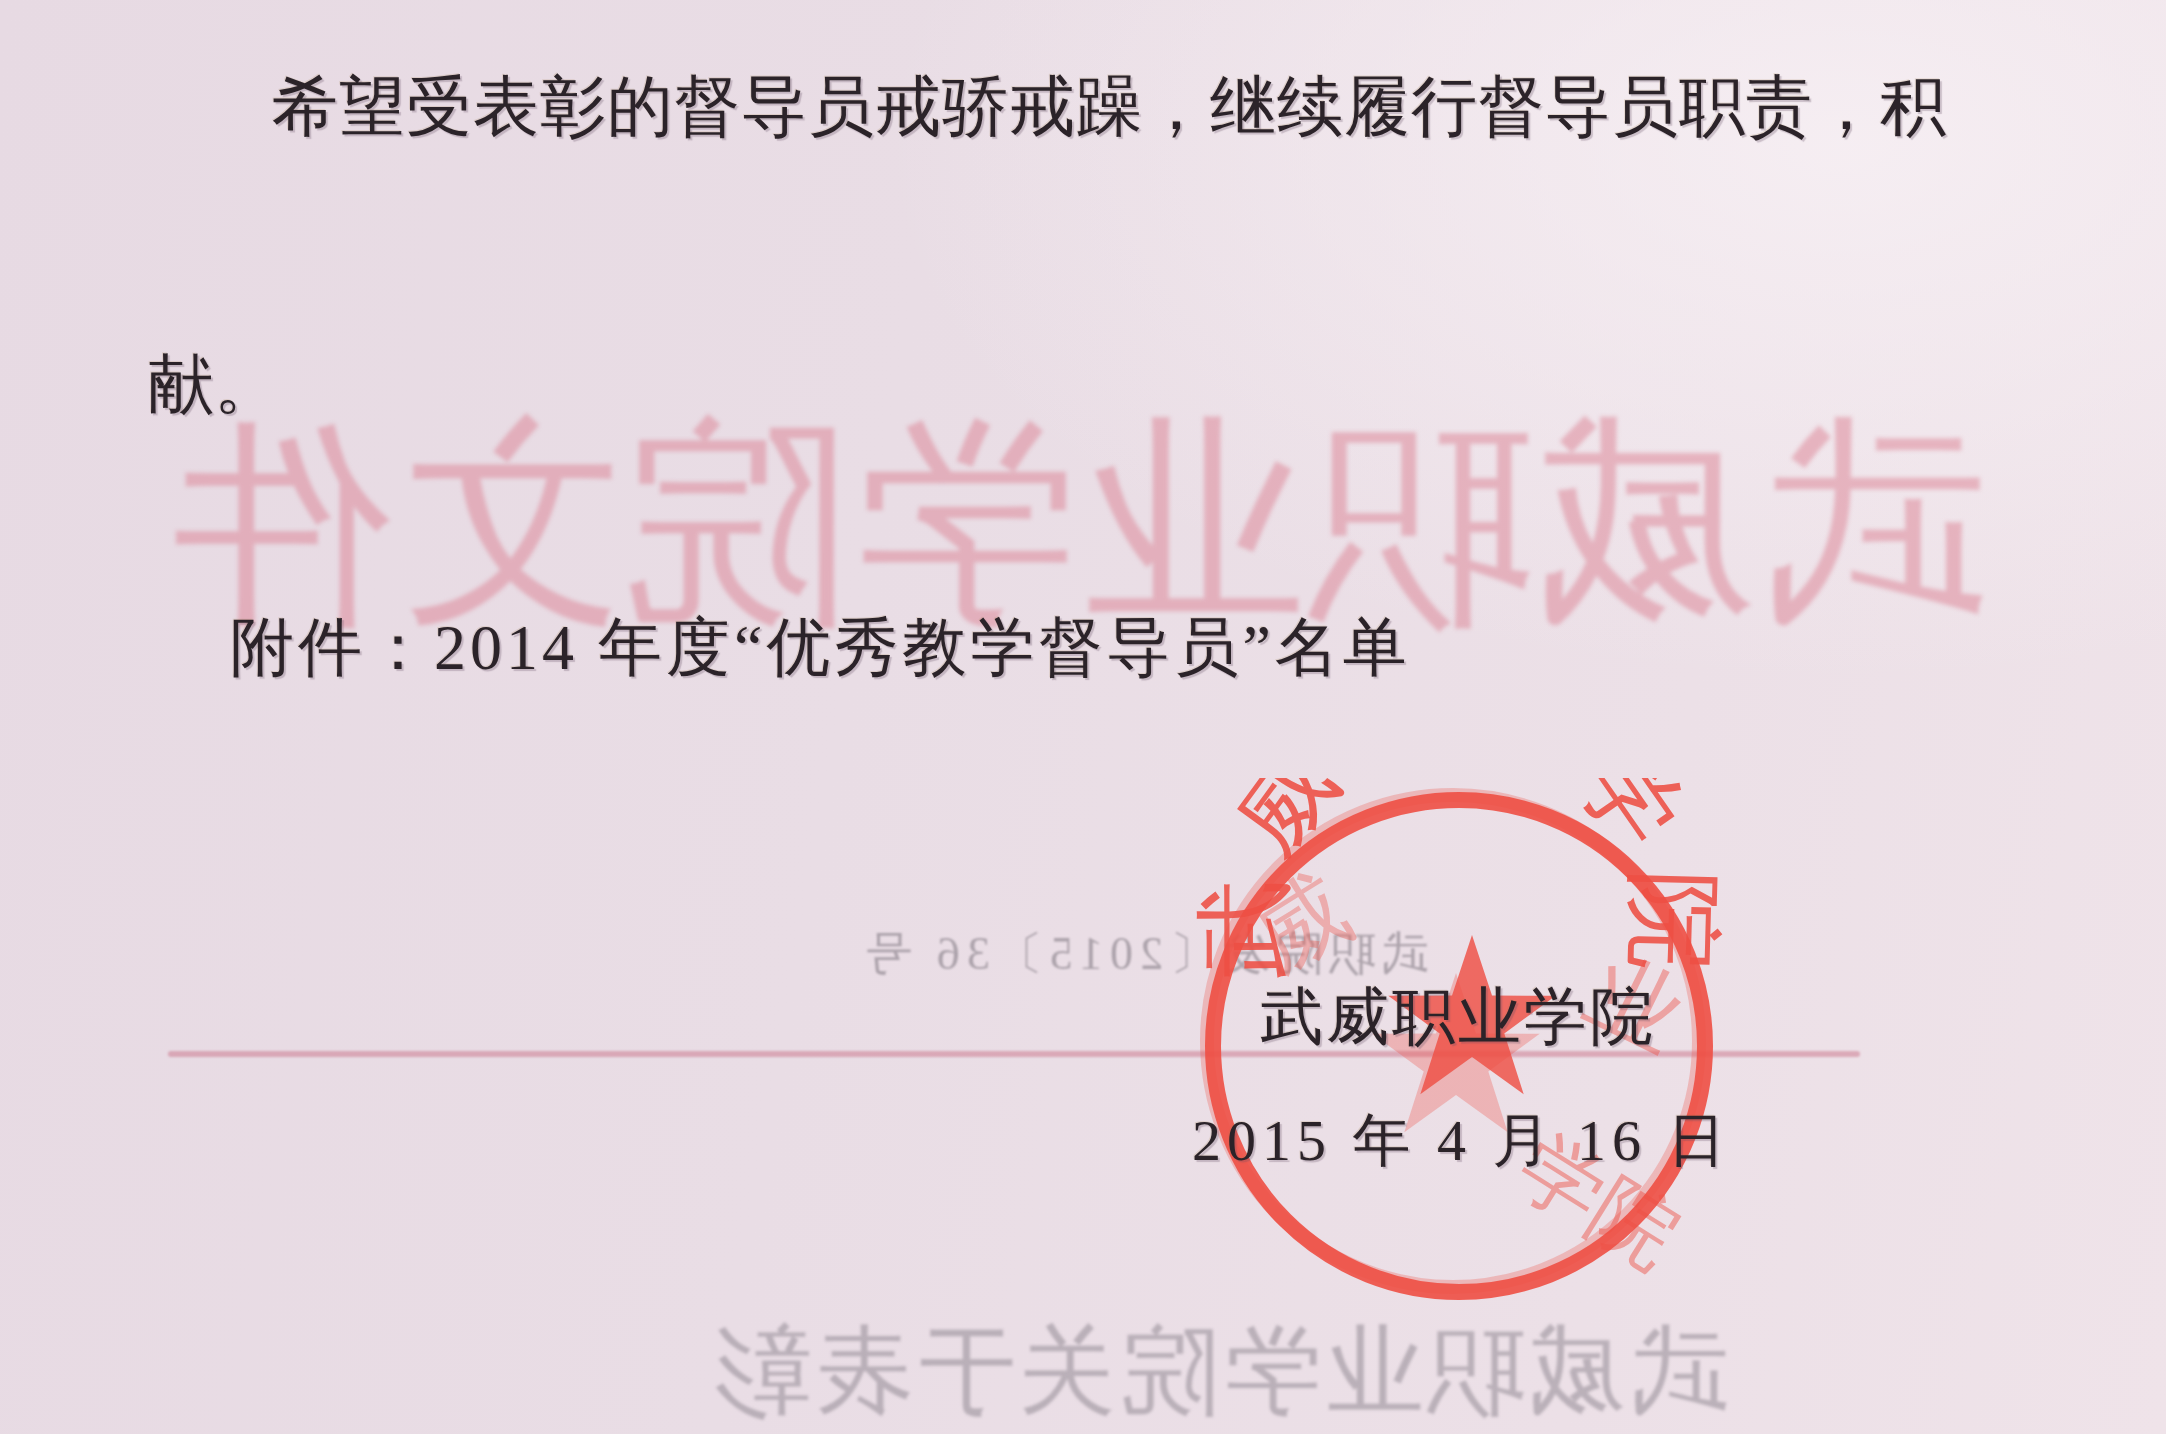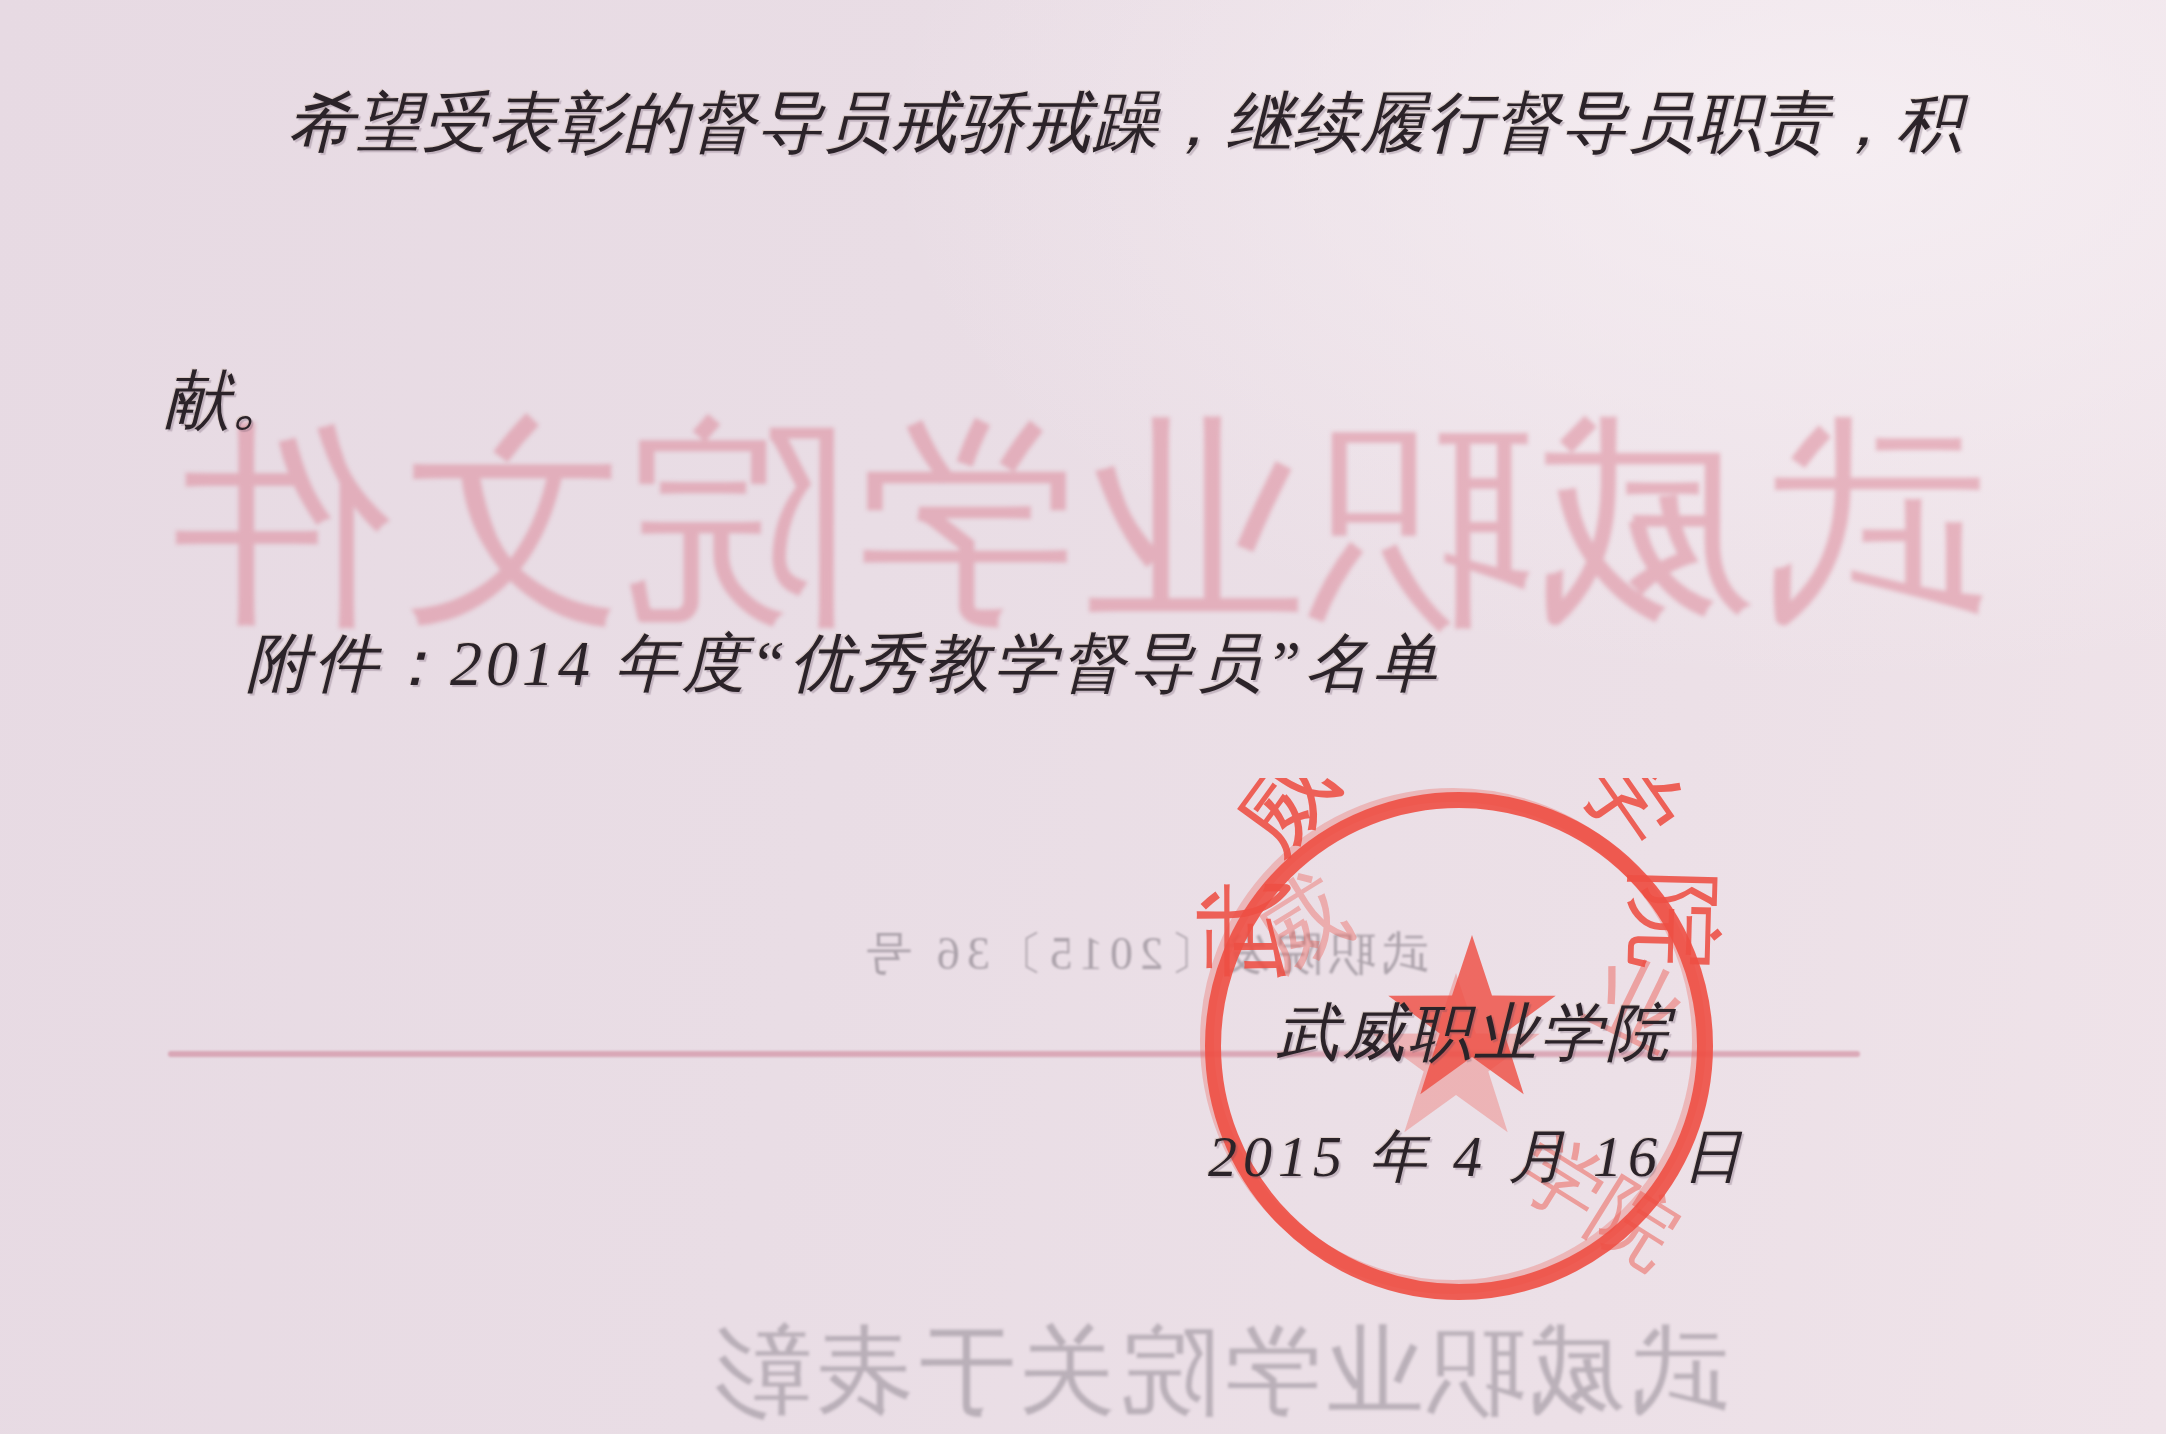--- a/index.html
+++ b/index.html
@@ -48,21 +48,21 @@
        text-shadow:2px 2px 1px rgba(96,74,96,.28), -1px -1px 0 rgba(160,130,70,.18);}
   .body-l1{left:272px;top:70px;font-size:66px;line-height:74px;letter-spacing:1px;}
   .body-l2{left:148px;top:208px;font-size:66px;line-height:74px;letter-spacing:.5px;}
   .body-l3{left:148px;top:348px;font-size:66px;line-height:74px;}
   .attachment{left:230px;top:612px;font-size:64px;line-height:72px;letter-spacing:4px;}
   .signature{left:1260px;top:982px;font-size:63px;line-height:70px;letter-spacing:3px;}
   .dateline{left:1192px;top:1108px;font-size:58px;line-height:66px;letter-spacing:6px;}
   
   .seal{position:absolute;left:1192px;top:778px;}
   .seal text{font-family:"Liberation Serif","DejaVu Serif",serif;}
-  p{margin:16px;font-style:italic;}
+  p{margin:0;}
 </style>
 </head>
 <body>
 
 <div class="page">
 
   <div class="watermark mirror">武威职业学院文件</div>
 
   <div class="ghost-docnum mirror">武职院发〔2015〕36 号</div>
 

